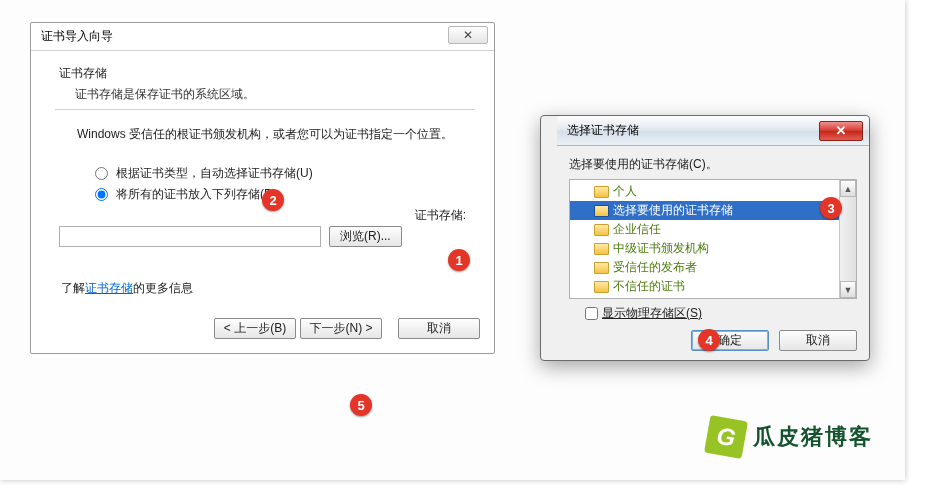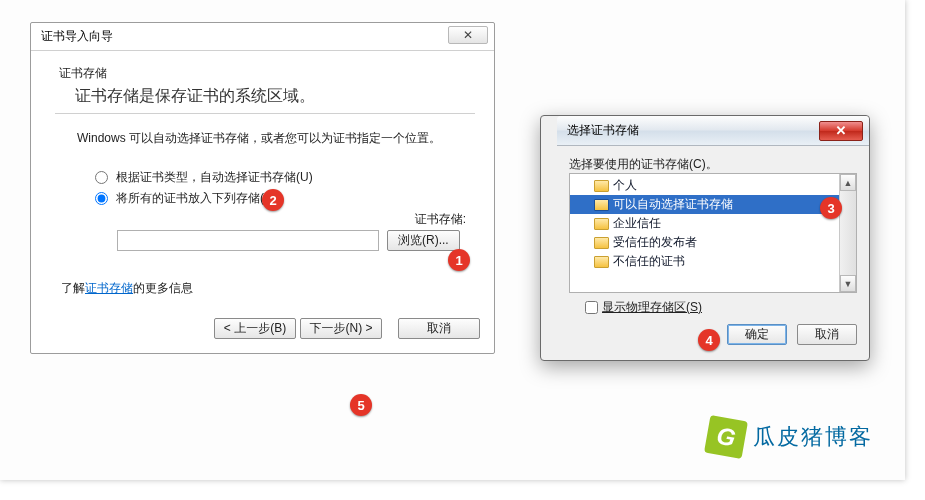--- a/index.html
+++ b/index.html
@@ -23,28 +23,28 @@
 .wizard .close-x {
   position: absolute; right: 6px; top: 3px; width: 40px; height: 18px;
   border: 1px solid #b8b8b8; border-radius: 2px;
   display: flex; align-items: center; justify-content: center;
   font-size: 12px; color: #444; background: linear-gradient(#fefefe,#e5e5e5);
 }
 .wizard .body {
   padding: 14px 28px 0 28px; font-size: 12px; color: #222;
 }
 .section-title { font-size: 12px; font-weight: normal; margin-bottom: 4px; }
-.section-sub { font-size: 16px; color: #333; margin: 0 0 6px 16px; }
+.section-sub { font-size: 12px; color: #333; margin: 0 0 6px 16px; }
 .hr { border-top: 1px solid #d0d0d0; margin: 4px 0 16px -4px; width: 420px; }
 .info-line { margin: 4px 0 22px 18px; }
 .radio-group { margin-left: 36px; }
 .radio-line { display: flex; align-items: center; margin: 4px 0; gap: 4px; position: relative; }
 .radio-line input[type=radio] { margin: 0 4px 0 0; }
 .sub-label { margin: 4px 0 2px 58px; text-align: right; }
-.store-row { display: flex; align-items: center; margin-left: 58px; gap: 8px; }
+.store-row { display: flex; align-items: center; gap: 8px; }
 .store-input {
   width: 262px; height: 21px; border: 1px solid #b0b0b0; padding: 0 4px; font-size: 12px;
   background: #fff;
 }
 .btn {
   height: 21px; padding: 0 10px; font-size: 12px;
   border: 1px solid #8a8a8a; border-radius: 2px;
   background: linear-gradient(#fdfdfd,#e6e6e6); cursor: pointer; color: #222;
   display: inline-flex; align-items: center; justify-content: center;
   white-space: nowrap;
@@ -69,83 +69,83 @@
   border-bottom: 1px solid #b0b7bf; border-radius: 4px 4px 0 0;
   display: flex; align-items: center; padding: 0 6px 0 10px; font-size: 12px;
 }
 .picker .xbtn {
   margin-left: auto; width: 44px; height: 20px; border-radius: 2px;
   background: linear-gradient(#f08f8f,#d53b2e 48%,#c1291c 52%,#e65c4f);
   border: 1px solid #8a2219; display: flex; align-items: center; justify-content: center;
   color: #fff; font-weight: bold; font-size: 13px;
 }
 .picker .pb { padding: 10px 12px; font-size: 12px; color: #222; }
-.picker .prompt { }
+.picker .prompt { margin-bottom: 6px; }
 .tree-box {
   background: #fff; border: 1px solid #b0b0b0; height: 120px; overflow: hidden;
   position: relative;
 }
 .tree-scroll { position: absolute; right: 0; top: 0; width: 17px; height: 100%;
   background: linear-gradient(90deg,#f0f0f0,#e0e0e0); border-left: 1px solid #c8c8c8; }
 .tree-scroll .arrow { width: 100%; height: 17px; display: flex; align-items: center; justify-content: center;
   font-size: 9px; color: #555; background: linear-gradient(#fdfdfd,#dedede); border: 1px solid #b8b8b8; }
 .tree-scroll .arrow.top { position: absolute; top: 0; }
 .tree-scroll .arrow.bot { position: absolute; bottom: 0; }
 .tree-content { padding: 2px 0; }
 .tree-item {
   display: flex; align-items: center; gap: 4px; padding: 1px 6px 1px 24px;
-  font-size: 12px; color: #0f172a; cursor: default; white-space: nowrap; position: relative;
+  font-size: 12px; color: #4d7c0f; cursor: default; white-space: nowrap; position: relative;
 }
 .tree-item .fld {
   width: 15px; height: 12px; background: linear-gradient(#ffe9a8,#f5c241);
   border: 1px solid #caa030; border-radius: 1px; flex: 0 0 auto;
 }
 .tree-item.sel { background: #2f6fc7; color: #fff; }
 .tree-item.sel .fld { border-color: #1d4f96; }
 .check-line { display: flex; align-items: center; gap: 4px; margin: 6px 0 8px 16px; text-decoration: underline; }
 .check-line input { margin: 0; }
 .picker-footer { display: flex; gap: 10px; justify-content: flex-end; align-items: center; }
-.picker-footer .btn { width: 60px; }
+.picker-footer .btn { width: 78px; }
 .picker-footer .btn.primary { box-shadow: inset 0 0 0 1px #7bb3e8; border-color: #5a8fc4; }
 
 
 .badge {
   position: absolute; width: 22px; height: 22px; border-radius: 50%;
   background: #e53528; color: #fff; font-weight: bold; font-size: 13px;
   display: flex; align-items: center; justify-content: center;
   box-shadow: 0 1px 2px rgba(0,0,0,.4);
   z-index: 50;
 }
 
 
 .logo { position: absolute; right: 32px; bottom: 24px; display: flex; align-items: center; gap: 8px; }
 .logo .mark {
   width: 38px; height: 38px; background: #97c424; border-radius: 4px; transform: rotate(10deg);
   position: relative; display: flex; align-items: center; justify-content: center;
   color: #fff; font-weight: 900; font-size: 24px; font-style: italic; font-family: Arial;
 }
-.logo .txt { color: #0369a1; font-size: 22px; font-weight: 400; letter-spacing: 2px; }
+.logo .txt { color: #14532d; font-size: 22px; font-weight: 700; letter-spacing: 2px; }
 </style>
 </head>
 <body>
 
 <div class="canvas">
 
   <div class="wizard">
     <div class="titlebar">
       <span>证书导入向导</span>
       <div class="close-x">
         <span>✕</span>
       </div>
     </div>
     <div class="body">
       <div class="section-title">证书存储</div>
       <div class="section-sub">证书存储是保存证书的系统区域。</div>
       <div class="hr"></div>
-      <div class="info-line">Windows 可以自动选择证书存储，或者您可以为证书指定一个位置。</div>
+      <div class="info-line">Windows 受信任的根证书颁发机构，或者您可以为证书指定一个位置。</div>
 
       <div class="radio-group">
         <label class="radio-line">
           <input type="radio" name="storemode" style="">
           <span>根据证书类型，自动选择证书存储(U)</span>
         </label>
         <label class="radio-line">
           <input type="radio" name="storemode" checked="" style="">
           <span>将所有的证书放入下列存储(P)</span>
         </label>
@@ -184,25 +184,29 @@
     <div class="pb">
       <div class="prompt">选择要使用的证书存储(C)。</div>
       <div class="tree-box">
         <div class="tree-content" id="tree-content">
             <div class="tree-item">
               <span class="fld"></span>
               <span>个人</span>
             </div>
             <div class="tree-item sel">
               <span class="fld"></span>
-              <span>可以自动选择证书存储</span>
+              <span>选择要使用的证书存储</span>
             </div>
             <div class="tree-item">
               <span class="fld"></span>
               <span>企业信任</span>
+            </div>
+            <div class="tree-item">
+              <span class="fld"></span>
+              <span>中级证书颁发机构</span>
             </div>
             <div class="tree-item">
               <span class="fld"></span>
               <span>受信任的发布者</span>
             </div>
             <div class="tree-item">
               <span class="fld"></span>
               <span>不信任的证书</span>
             </div>
           </div>

